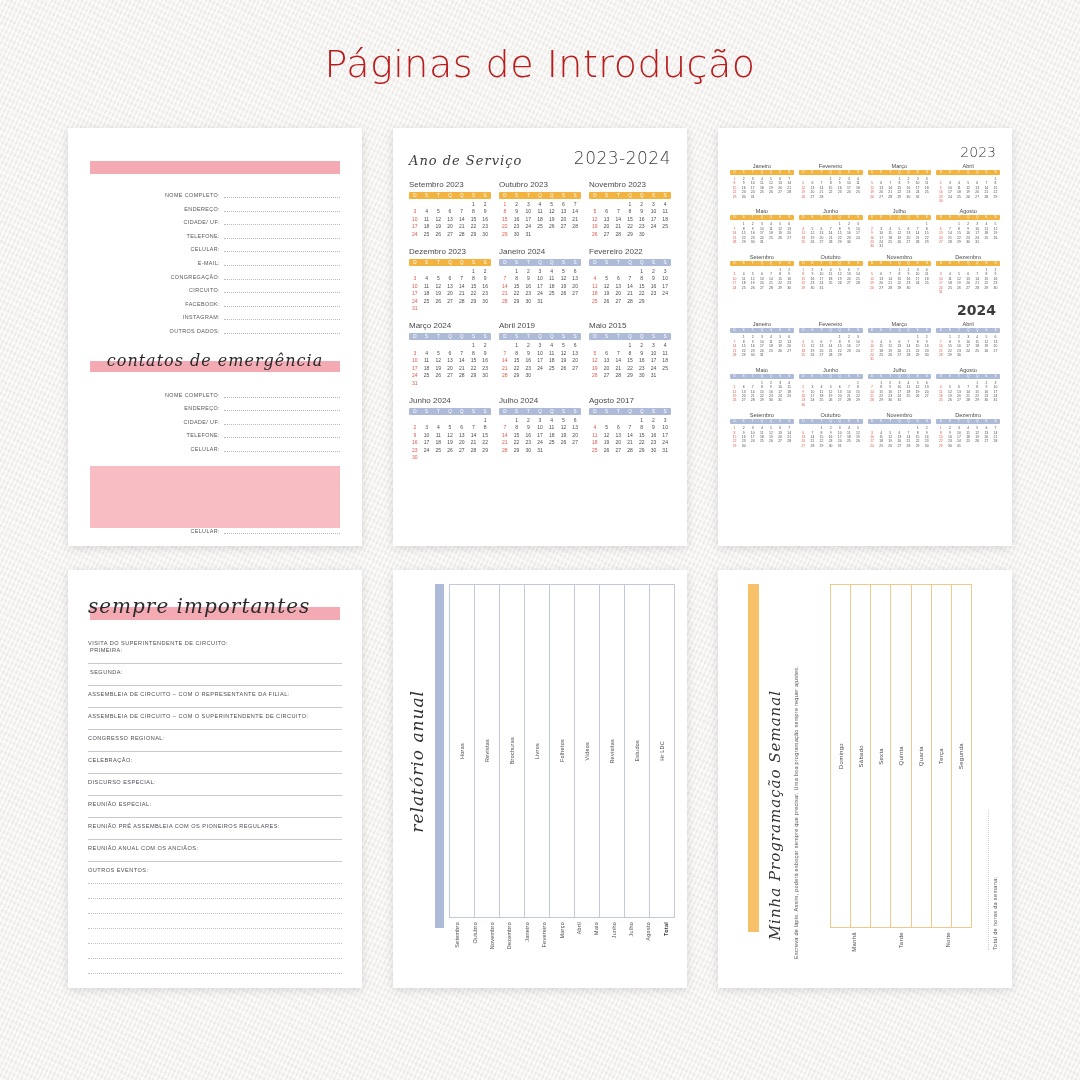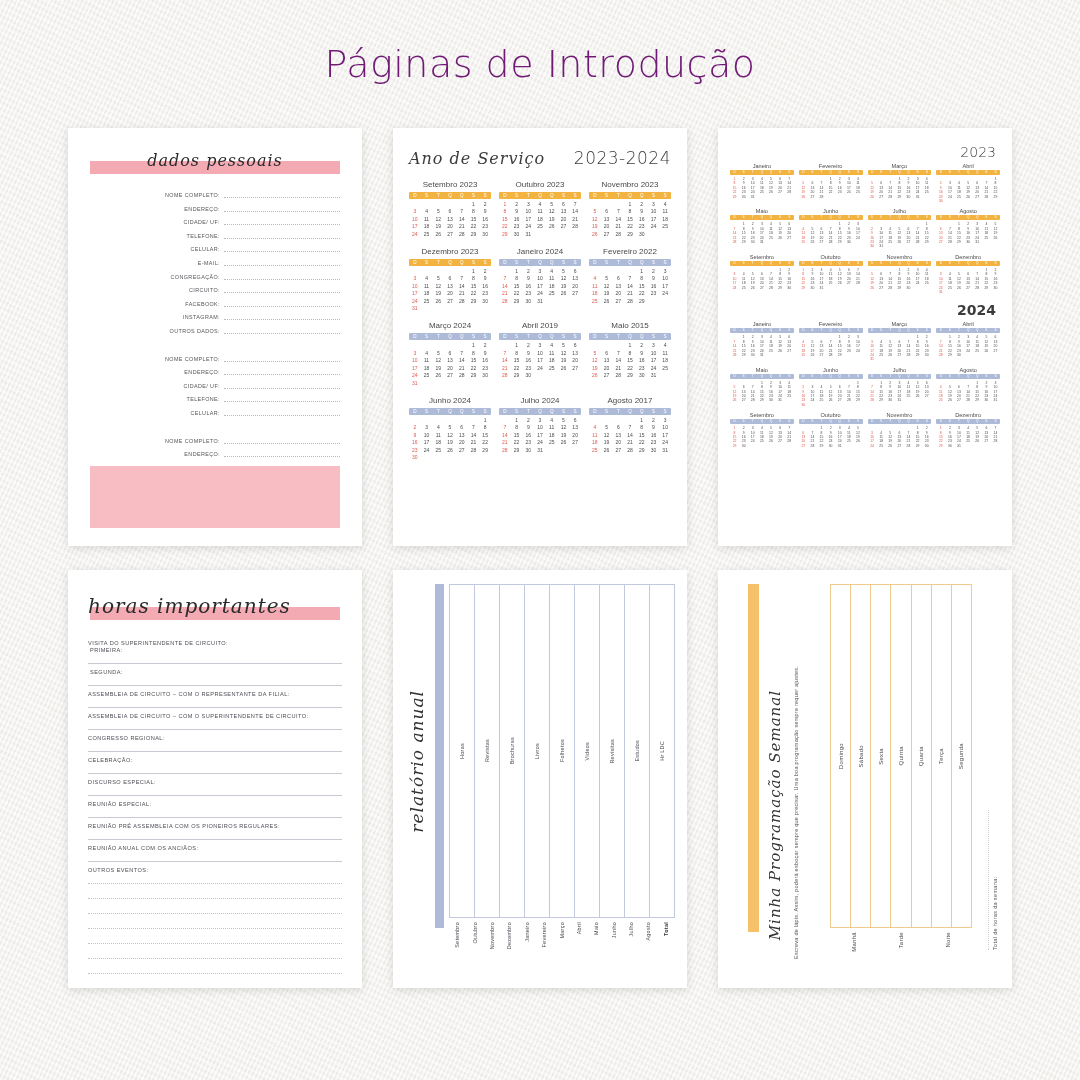--- a/index.html
+++ b/index.html
@@ -20,21 +20,21 @@
       #f3f1ee;
     pointer-events:none;
   }
   .page-title{
     position:absolute;top:42px;left:0;width:100%;
     text-align:center;
     font-family:"DejaVu Sans", sans-serif;
     font-weight:300;
     font-size:38px;
     letter-spacing:.5px;
-    color:#701a75;
+    color:#b91c1c;
   }
   .grid{
     position:absolute;top:128px;left:68px;
     width:944px;
     display:grid;
     grid-template-columns:294px 294px 294px;
     grid-template-rows:418px 418px;
     column-gap:31px;row-gap:24px;
   }
   .sheet{
@@ -71,28 +71,28 @@
   .gap{height:14px;}
   .pink-box{
     position:absolute;left:22px;right:22px;bottom:18px;height:62px;
     background:#f7bdc2;
   }
 
   
   .s2{padding:20px 16px 0 16px;box-sizing:border-box;}
   .s2 .head{display:flex;align-items:flex-end;justify-content:space-between;margin-bottom:12px;}
   .s2 .head .t1{
-    font-family:"DejaVu Serif",serif;font-style:italic;font-size:16px;color:#3b3b3b;letter-spacing:1px;
+    font-family:"DejaVu Serif",serif;font-style:italic;font-size:13px;color:#3b3b3b;letter-spacing:1px;
   }
   .s2 .head .t2{
     font-family:"DejaVu Sans",sans-serif;font-weight:300;font-size:17px;color:#3b3b3b;letter-spacing:.5px;
   }
   .mrow{display:grid;grid-template-columns:1fr 1fr 1fr;column-gap:8px;margin-bottom:10px;}
   .mini h4{
-    margin:0 0 3px 0;font-weight:400;font-size:8px;color:#4a4a4a;text-align:center;
+    margin:0 0 3px 0;font-weight:400;font-size:8px;color:#4a4a4a;text-align:left;
     font-family:"Liberation Sans",sans-serif;
   }
   .dowbar{display:grid;grid-template-columns:repeat(7,1fr);font-size:4.6px;color:#fff;
     text-align:center;line-height:7px;height:7px;border-radius:1px;}
   .dowbar.or{background:#f2b340;}
   .dowbar.bl{background:#aebbd8;}
   .dgrid{display:grid;grid-template-columns:repeat(7,1fr);font-size:5px;text-align:center;
     color:#4c4c4c;row-gap:1px;margin-top:2px;line-height:6.4px;}
   .dgrid .sun{color:#e2574c;}
   .dgrid .sp{color:transparent;}
@@ -197,21 +197,20 @@
 </head>
 <body>
 
 <div class="page-title">Páginas de Introdução</div>
 
 <div class="grid">
 
   <div class="sheet s1">
     <div class="script-band">
       <div class="band"></div>
-      <div class="txt">dados pessoais</div>
     </div>
     <div class="field-list" id="fl-main">
         <div class="field">
           <div class="lbl">NOME COMPLETO:</div>
           <div class="ln"></div>
         </div>
         <div class="field">
           <div class="lbl">ENDEREÇO:</div>
           <div class="ln"></div>
         </div>
@@ -246,20 +245,24 @@
         <div class="field">
           <div class="lbl">INSTAGRAM:</div>
           <div class="ln"></div>
         </div>
         <div class="field">
           <div class="lbl">OUTROS DADOS:</div>
           <div class="ln"></div>
         </div>
       </div>
     <div class="gap"></div>
+    <div class="script-band">
+      <div class="band thin"></div>
+      <div class="txt">contatos de emergência</div>
+    </div>
     <div class="field-list" id="fl-c1">
         <div class="field">
           <div class="lbl">NOME COMPLETO:</div>
           <div class="ln"></div>
         </div>
         <div class="field">
           <div class="lbl">ENDEREÇO:</div>
           <div class="ln"></div>
         </div>
         <div class="field">
@@ -2044,21 +2047,21 @@
               <div>31</div>
             </div>
           </div>
         </div>
       </div>
   </div>
 
   <div class="sheet s4">
     <div class="titleband">
       <div class="band"></div>
-      <div class="txt">horas importantes</div>
+      <div class="txt">sempre importantes</div>
     </div>
     <div id="dates-list">
         <div class="ev">VISITA DO SUPERINTENDENTE DE CIRCUITO:</div>
         <div class="ev sub">PRIMEIRA:</div>
         <div class="evline"></div>
         <div class="ev sub">SEGUNDA:</div>
         <div class="evline"></div>
         <div class="ev">ASSEMBLEIA DE CIRCUITO – COM O REPRESENTANTE DA FILIAL:</div>
         <div class="evline"></div>
         <div class="ev">ASSEMBLEIA DE CIRCUITO – COM O SUPERINTENDENTE DE CIRCUITO:</div>

